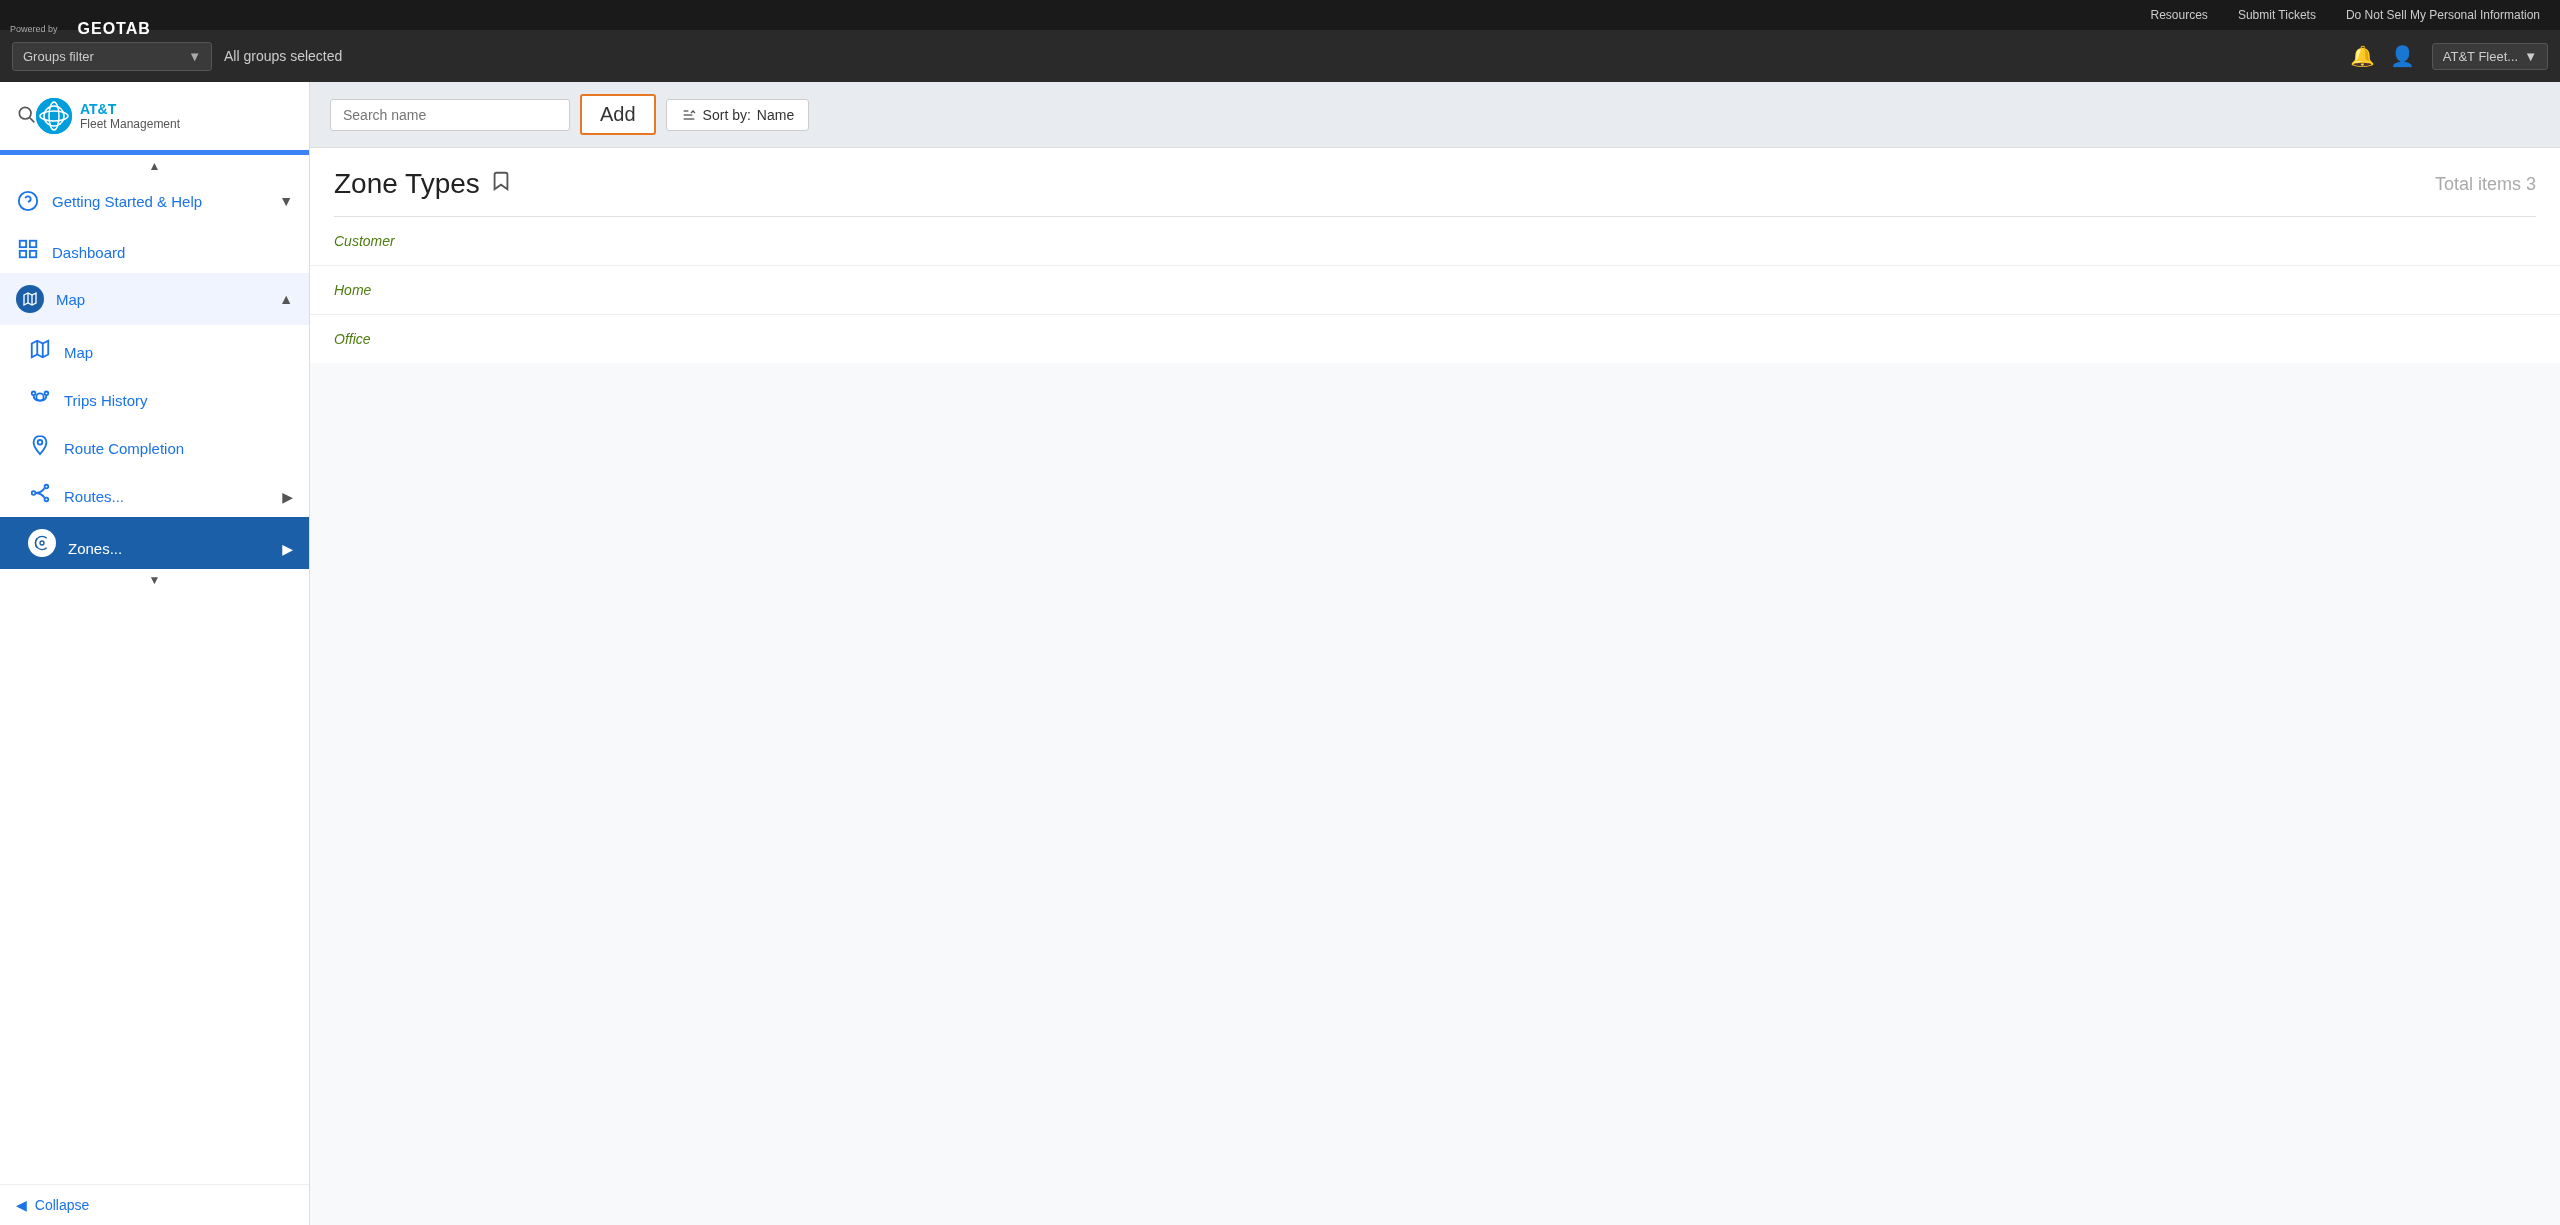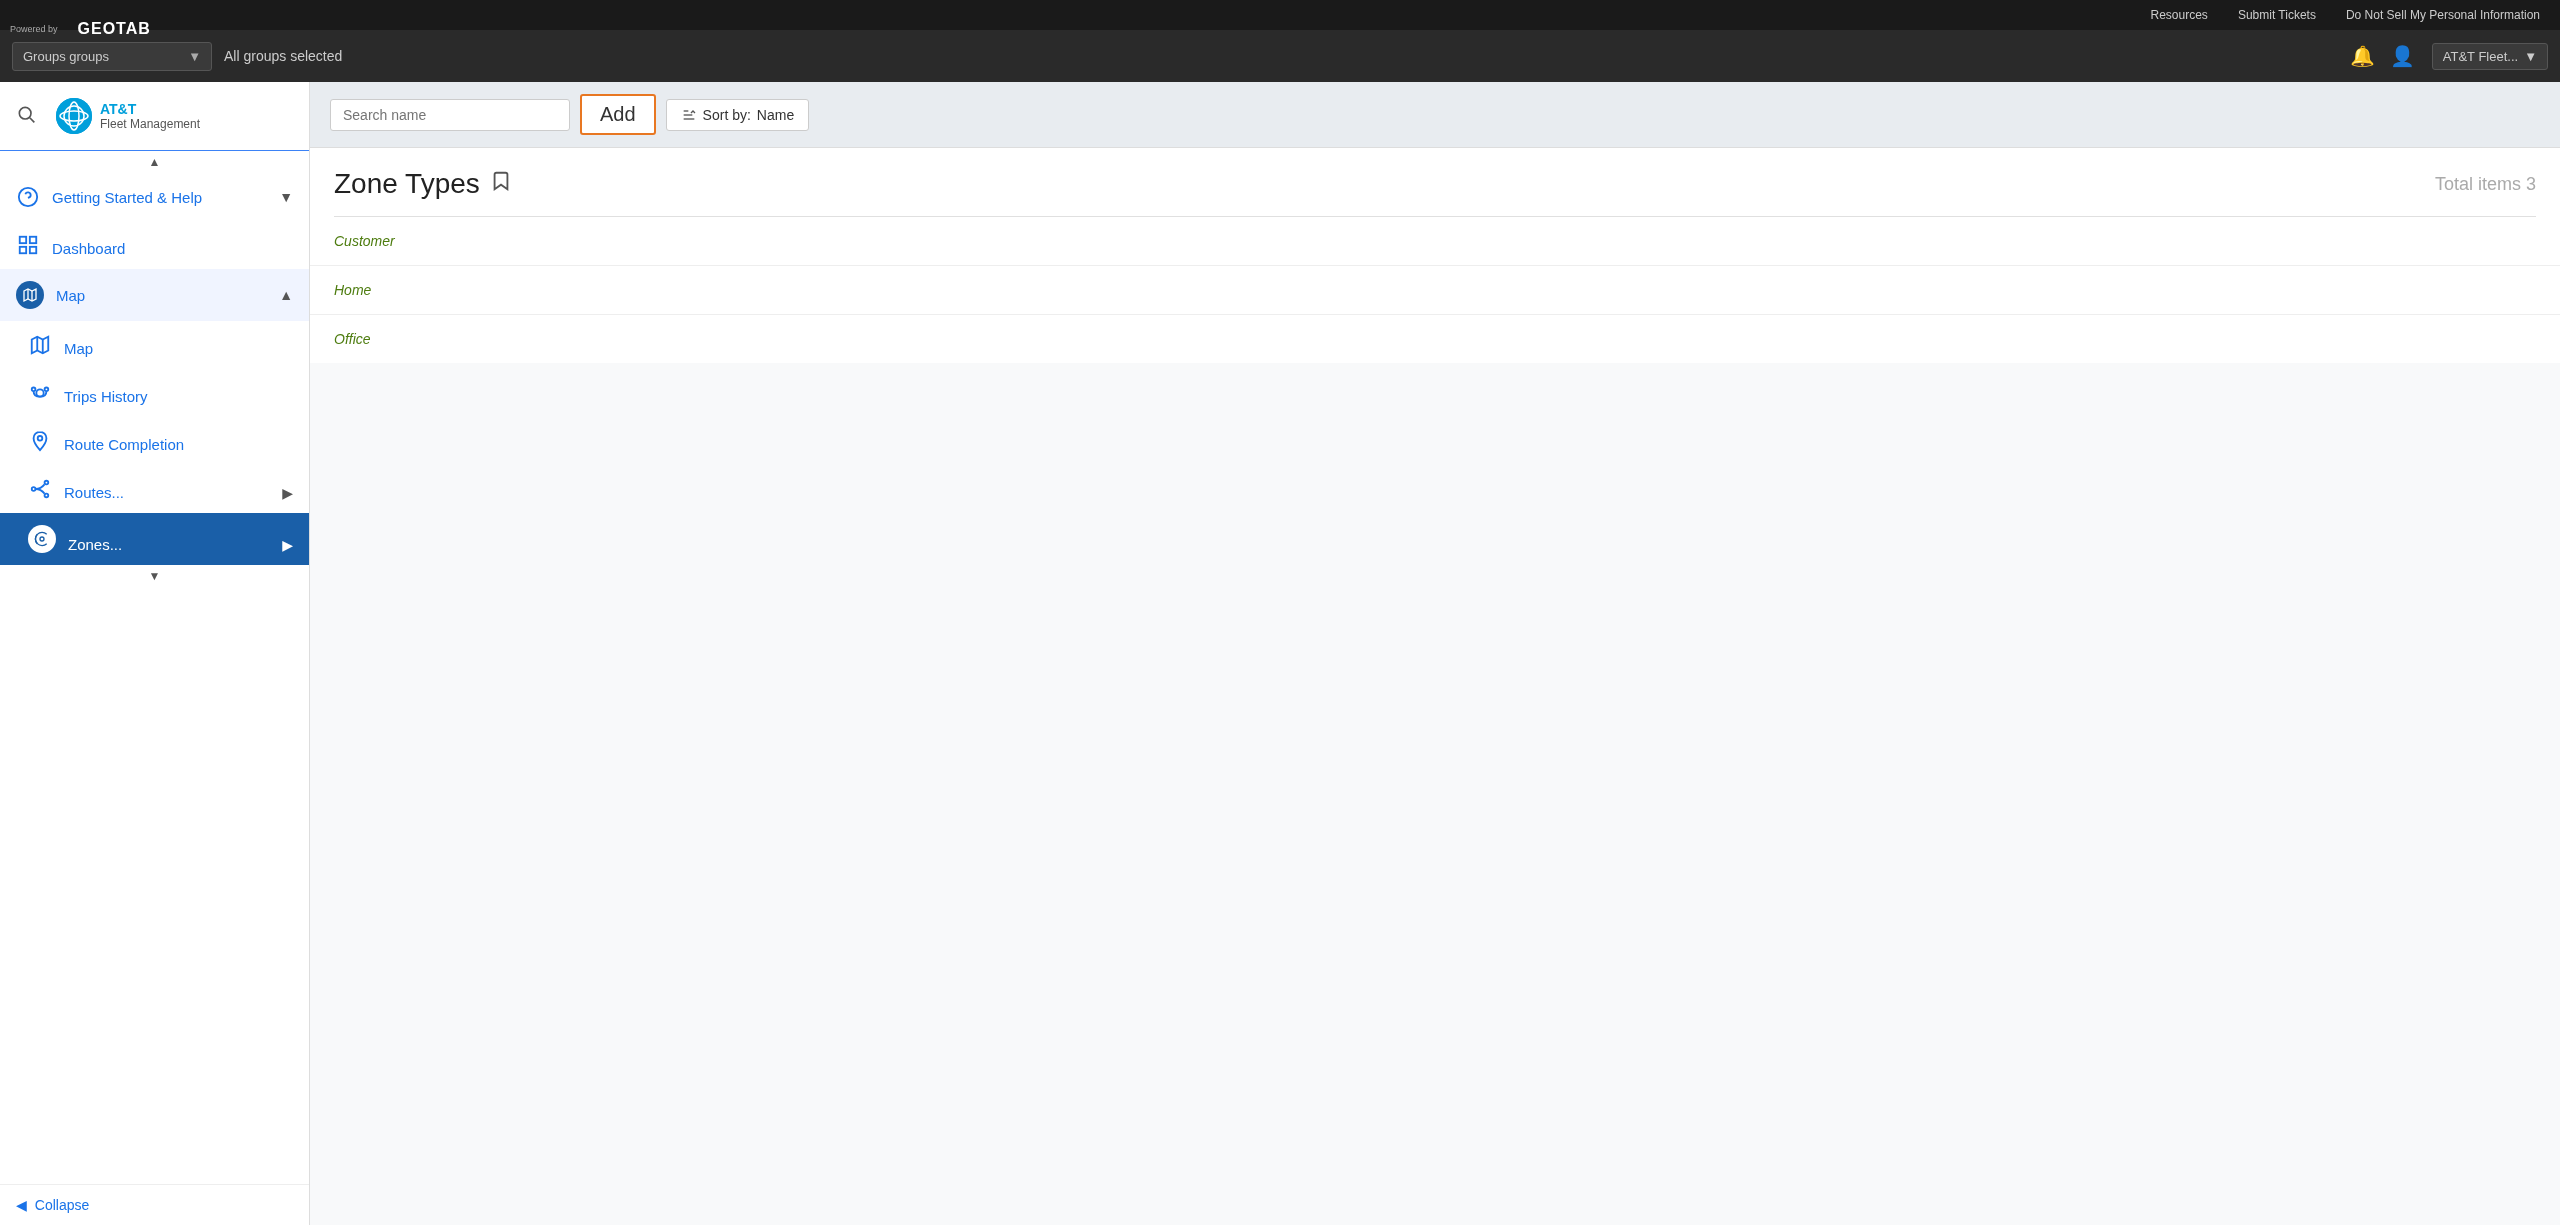--- a/index.html
+++ b/index.html
@@ -113,22 +113,22 @@
       background: white;
       border-right: 1px solid #ddd;
       display: flex;
       flex-direction: column;
       overflow: hidden;
     }
     .sidebar-header {
       padding: 16px;
       display: flex;
       align-items: center;
-      gap: 20px;
-      border-bottom: 1px solid #3b82f6;
+      gap: 0;
+      border-bottom: 5px solid #3b82f6;
     }
     .search-icon-btn {
       color: #555;
       font-size: 20px;
       cursor: pointer;
       background: none;
       border: none;
     }
     .att-logo {
       display: flex;
@@ -371,21 +371,21 @@
     <span class="powered-by">Powered by</span>
     <span class="logo-text">GEOTAB</span>
   </div>
   <a href="#">Resources</a>
   <a href="#">Submit Tickets</a>
   <a href="#">Do Not Sell My Personal Information</a>
 </div>
 
 <div class="groups-bar">
   <div class="groups-filter-btn">
-    <span>Groups groups</span>
+    <span>Groups filter</span>
     <span class="chevron">▼</span>
   </div>
   <span class="groups-selected-text">All groups selected</span>
   <div class="groups-bar-right">
     <span class="notif-icon">🔔</span>
     <span class="user-icon">👤</span>
     <div class="user-dropdown">
       <span>AT&amp;T Fleet...</span>
       <span>▼</span>
     </div>

